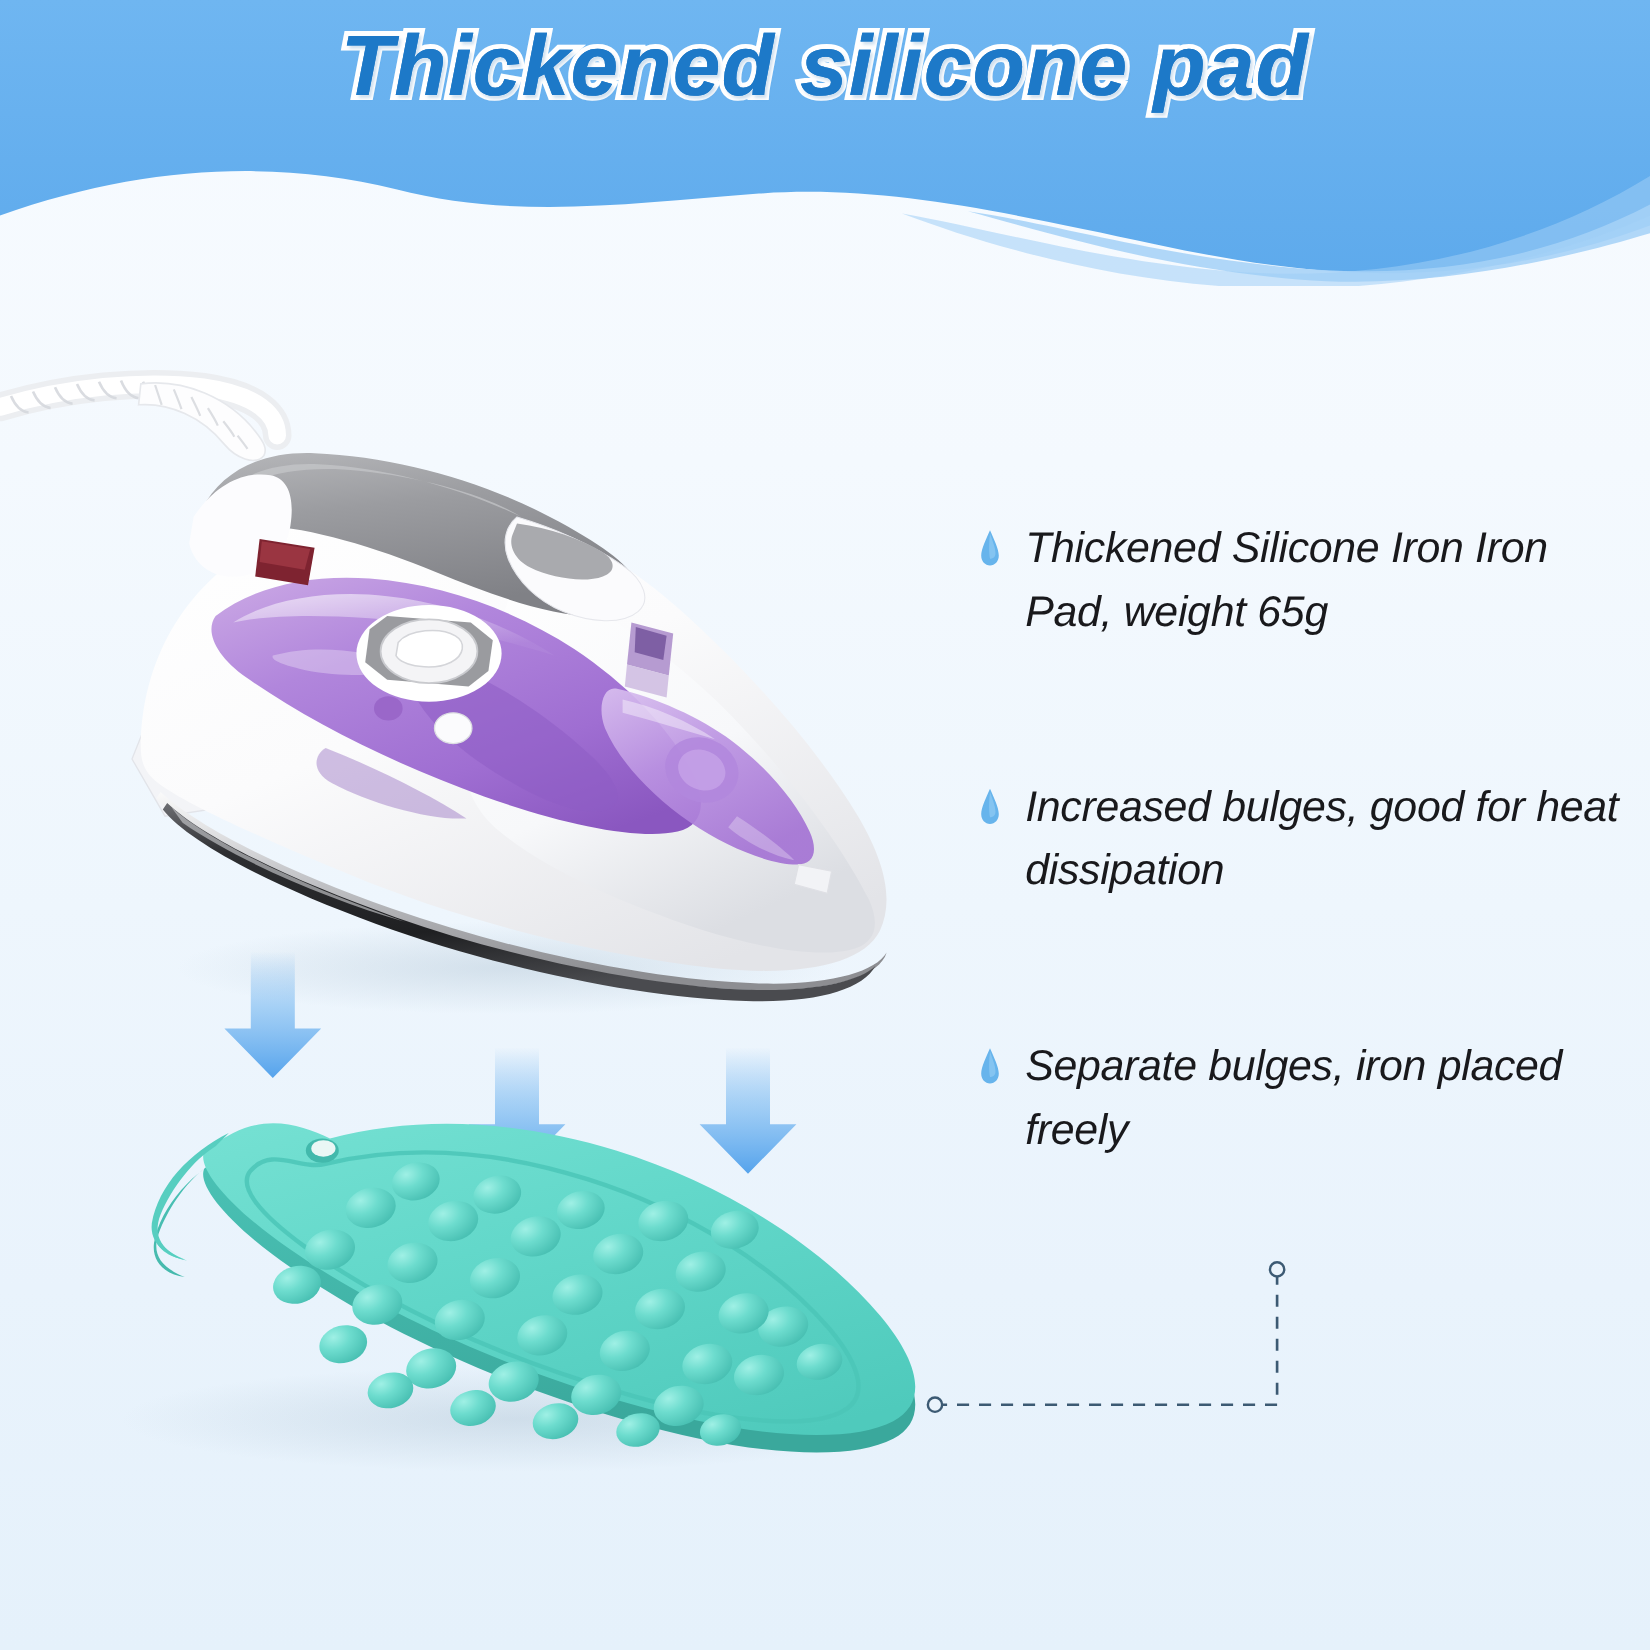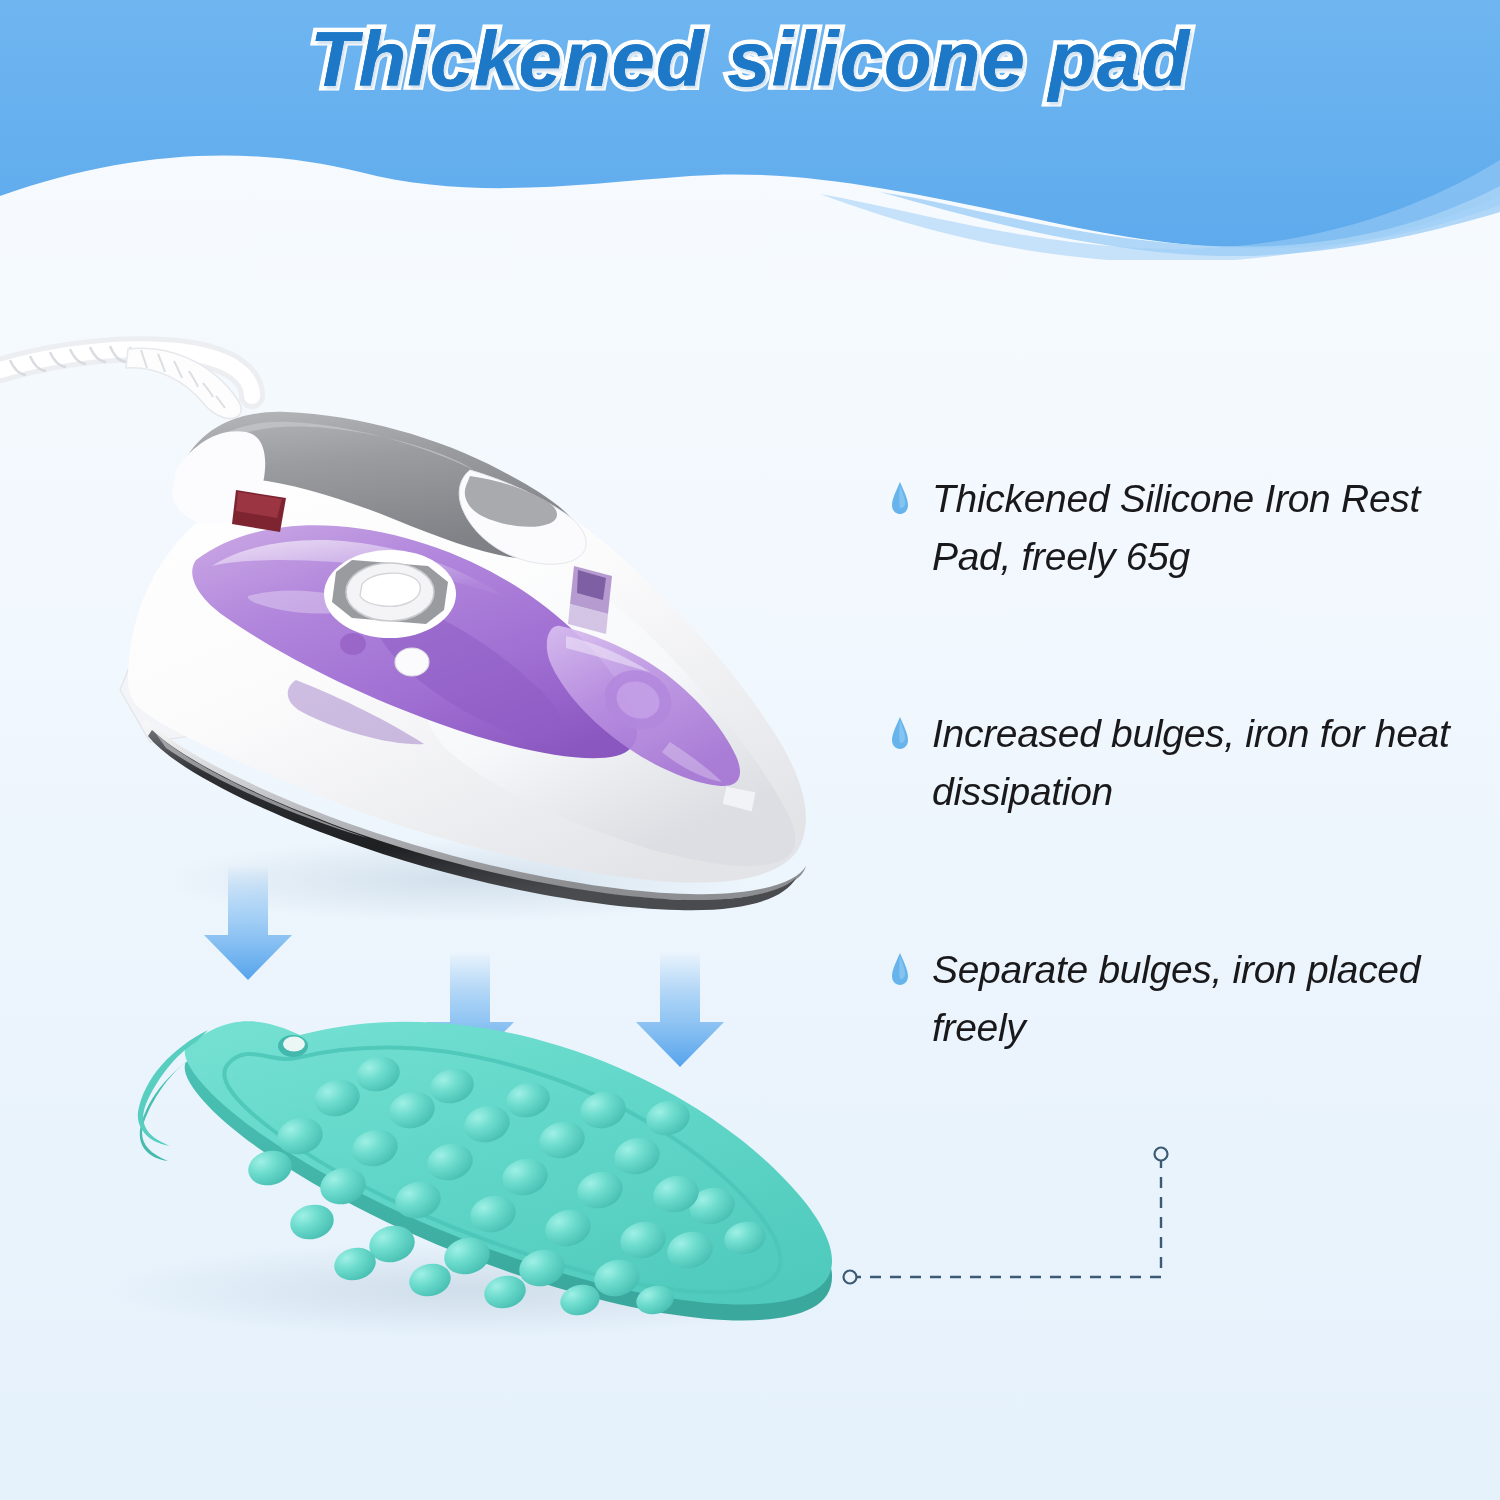--- a/index.html
+++ b/index.html
@@ -493,33 +493,33 @@
 
     <div class="feature-item">
       <span class="feature-bullet">
         <svg viewBox="0 0 20 34" xmlns="http://www.w3.org/2000/svg">
           <path d="M10,1 C13.5,9 18,18 18,24 C18,29.5 14.4,33 10,33
                    C5.6,33 2,29.5 2,24 C2,18 6.5,9 10,1 Z" fill="#67B4EC"></path>
           <path d="M10,4 C12,10 15,17 15,22 C15,25 13,27 10,27
                    C9,22 9,12 10,4 Z" fill="#8CC8F2" opacity="0.8"></path>
         </svg>
       </span>
-      <span class="feature-text">Thickened Silicone Iron Rest Pad, freely 65g</span>
+      <span class="feature-text">Thickened Silicone Iron Iron Pad, weight 65g</span>
     </div>
 
     <div class="feature-item">
       <span class="feature-bullet">
         <svg viewBox="0 0 20 34" xmlns="http://www.w3.org/2000/svg">
           <path d="M10,1 C13.5,9 18,18 18,24 C18,29.5 14.4,33 10,33
                    C5.6,33 2,29.5 2,24 C2,18 6.5,9 10,1 Z" fill="#67B4EC"></path>
           <path d="M10,4 C12,10 15,17 15,22 C15,25 13,27 10,27
                    C9,22 9,12 10,4 Z" fill="#8CC8F2" opacity="0.8"></path>
         </svg>
       </span>
-      <span class="feature-text">Increased bulges, iron for heat dissipation</span>
+      <span class="feature-text">Increased bulges, good for heat dissipation</span>
     </div>
 
     <div class="feature-item">
       <span class="feature-bullet">
         <svg viewBox="0 0 20 34" xmlns="http://www.w3.org/2000/svg">
           <path d="M10,1 C13.5,9 18,18 18,24 C18,29.5 14.4,33 10,33
                    C5.6,33 2,29.5 2,24 C2,18 6.5,9 10,1 Z" fill="#67B4EC"></path>
           <path d="M10,4 C12,10 15,17 15,22 C15,25 13,27 10,27
                    C9,22 9,12 10,4 Z" fill="#8CC8F2" opacity="0.8"></path>
         </svg>

